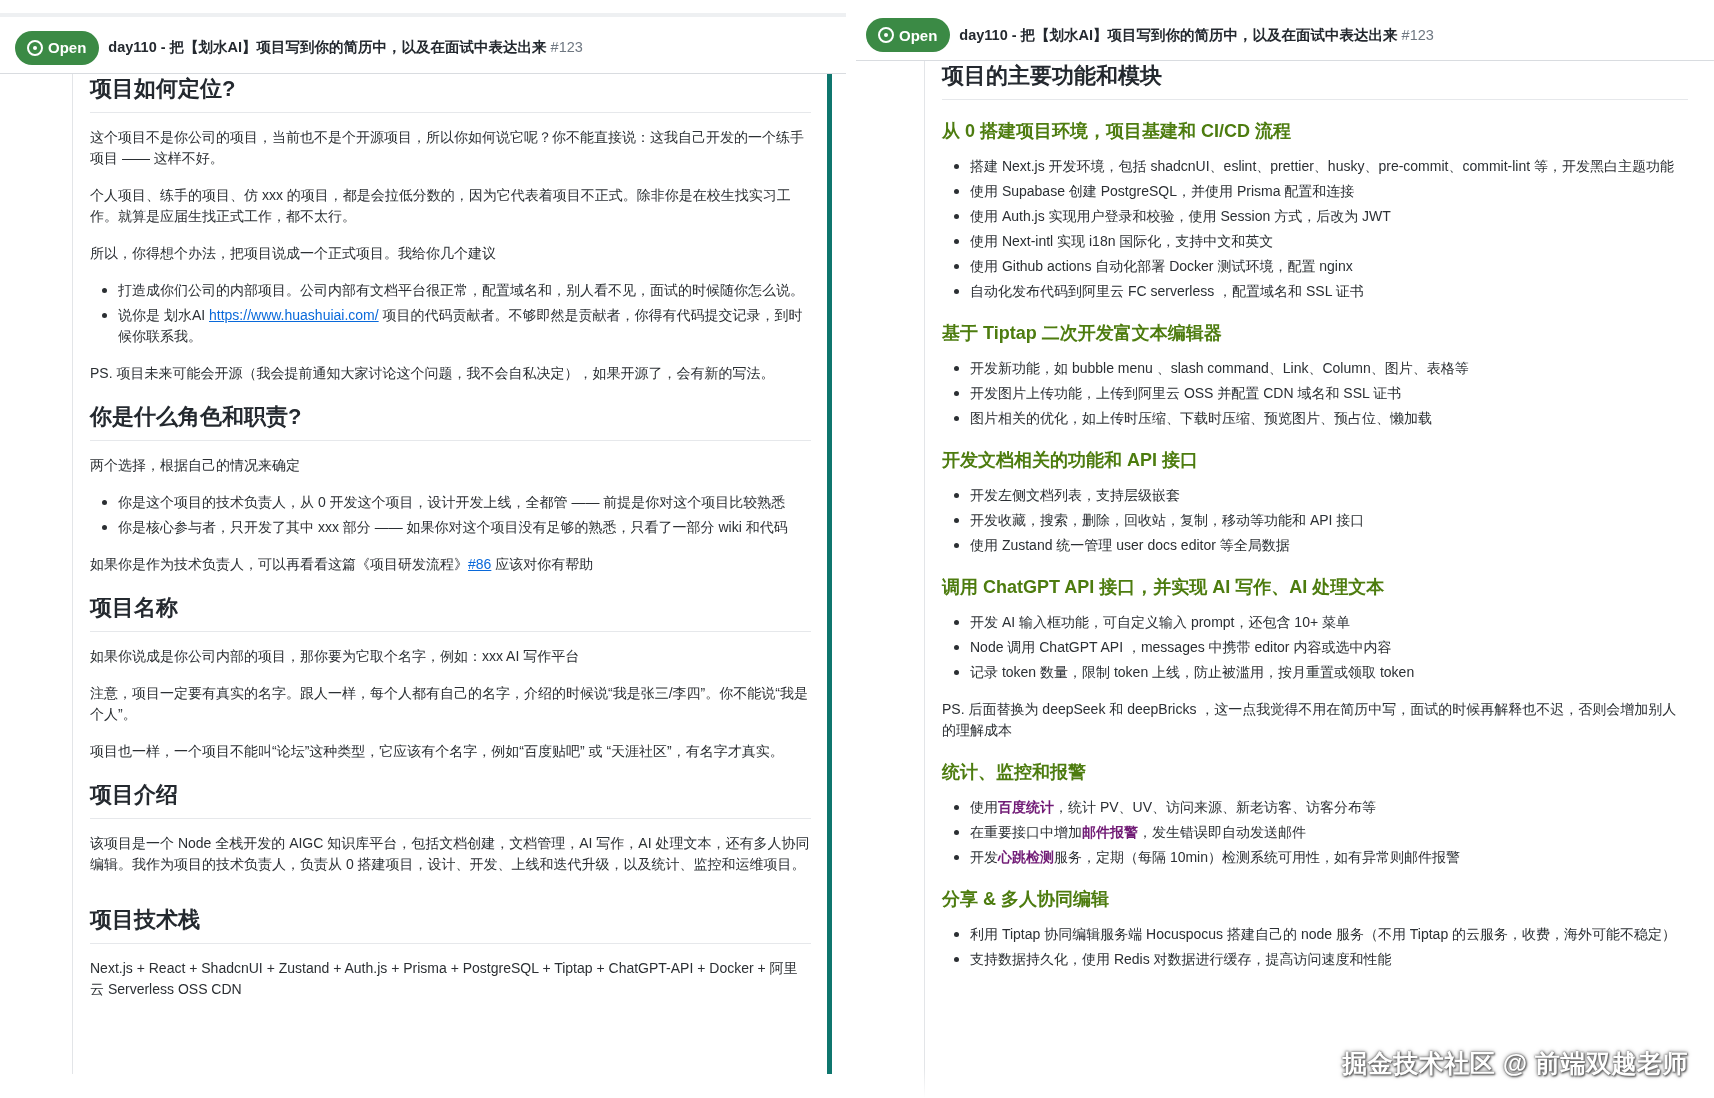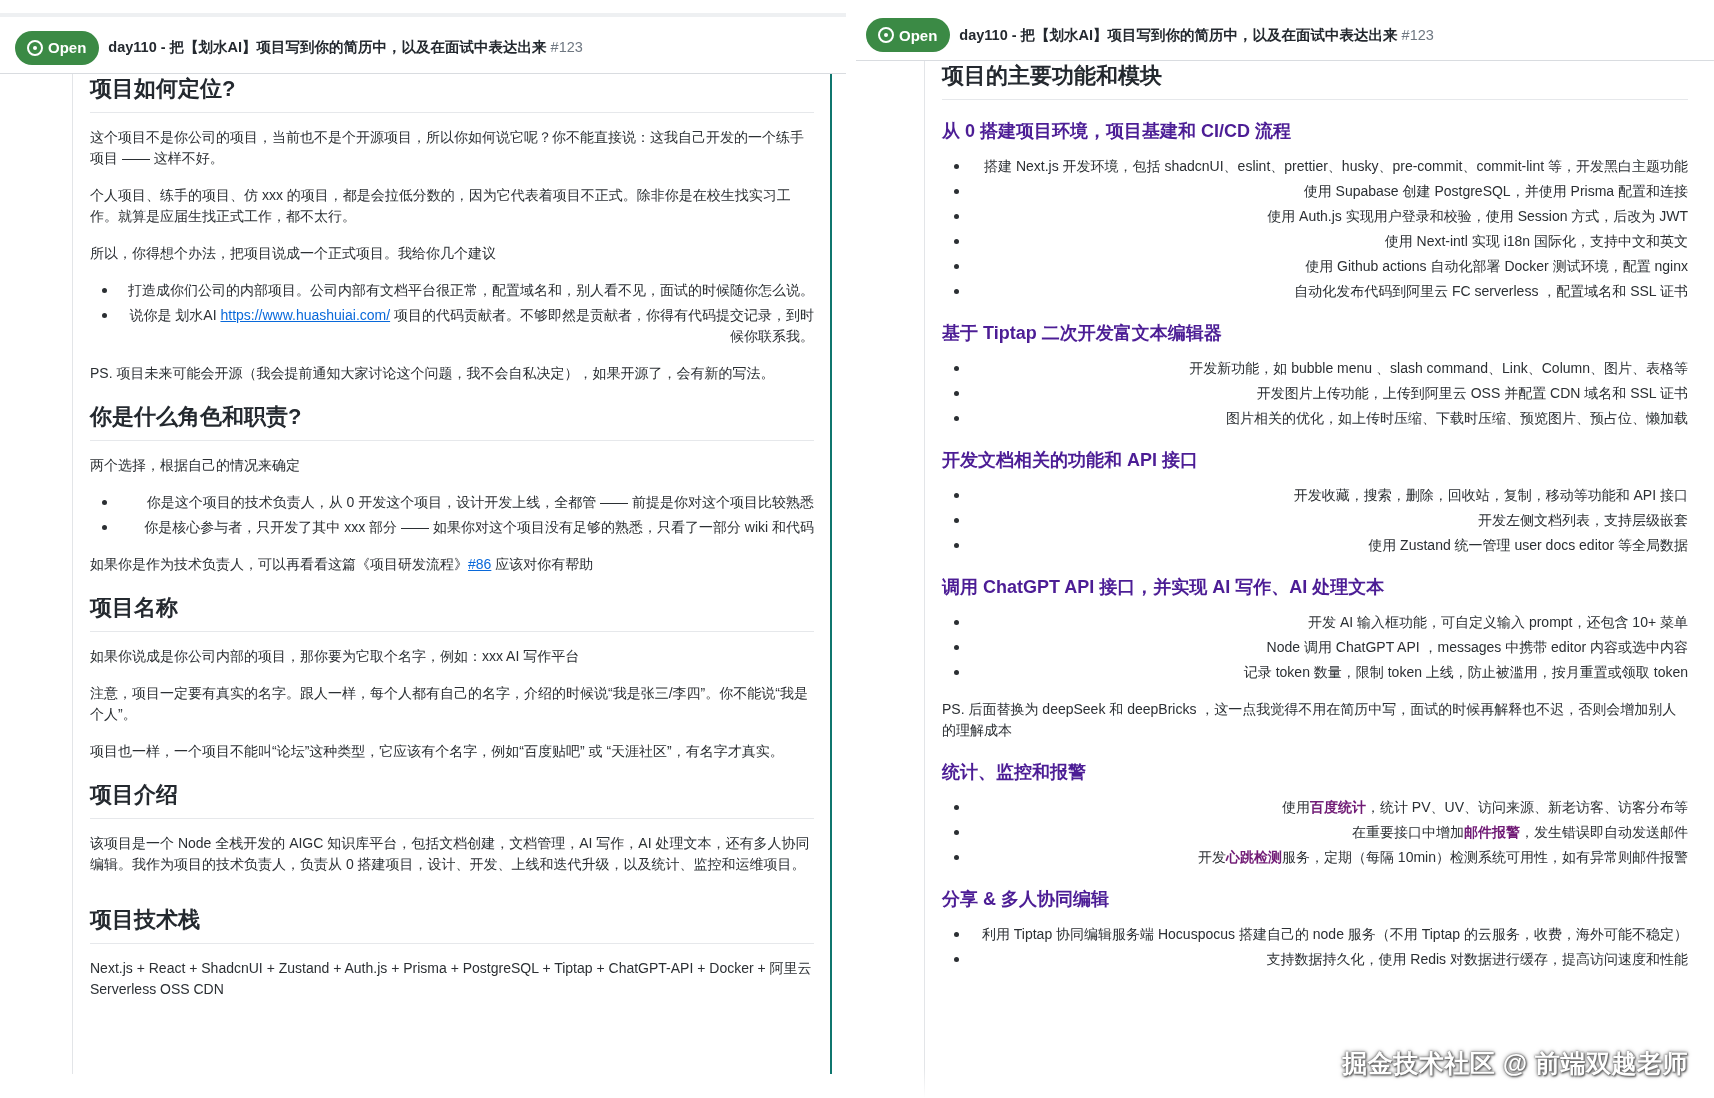--- a/index.html
+++ b/index.html
@@ -16,27 +16,27 @@
   .panel.left .header { top: 22px; height: 52px; padding-left: 15px; }
   .panel.right .header { top: 10px; height: 51px; padding-left: 10px; }
 
   .open-badge { display: inline-flex; align-items: center; gap: 5px; background: #3b8a45; color: #fff; border-radius: 18px; height: 34px; padding: 0 13px 0 12px; font-size: 15px; font-weight: bold; }
   .open-icon { width: 16px; height: 16px; border: 2px solid #fff; border-radius: 50%; position: relative; display: inline-block; }
   .open-icon::after { content: ""; position: absolute; left: 4px; top: 4px; width: 4px; height: 4px; background: #fff; border-radius: 50%; }
   .issue-title { margin-left: 9px; font-size: 14.5px; font-weight: bold; color: #24292f; }
   .issue-num { font-weight: normal; color: #6e7781; margin-left: 4px; }
 
   .content { position: absolute; border-left: 1px solid #e3e5e8; }
-  .panel.left .content { left: 72px; top: 74px; right: 14px; bottom: 24px; border-right: 2px solid #0f766e; padding: 0 16px 0 17px; }
+  .panel.left .content { left: 72px; top: 74px; right: 14px; bottom: 24px; border-right: 5px solid #0f766e; padding: 0 16px 0 17px; }
   .panel.right .content { left: 68px; top: 61px; right: 10px; bottom: 0; padding: 0 16px 0 17px; }
 
   h2.sec { font-size: 22px; font-weight: bold; color: #24292f; padding-bottom: 8px; border-bottom: 1px solid #e6e8eb; margin-bottom: 14px; line-height: 30px; }
-  h3.sub { font-size: 18px; font-weight: bold; color: #4c1d95; line-height: 26px; margin: 18px 0 12px; }
+  h3.sub { font-size: 18px; font-weight: bold; color: #4d7c0f; line-height: 26px; margin: 18px 0 12px; }
   p.para { font-size: 14px; line-height: 21px; color: #2b2f33; margin-bottom: 16px; }
-  ul.list { list-style: none; margin: 6px 0 16px 0; padding-left: 28px; text-align: right; }
+  ul.list { list-style: none; margin: 6px 0 16px 0; padding-left: 28px; }
   ul.list li { position: relative; font-size: 14px; line-height: 21px; color: #2b2f33; margin-bottom: 4px; }
   ul.list li::before { content: ""; position: absolute; left: -16px; top: 8px; width: 5px; height: 5px; border-radius: 50%; background: #2b2f33; }
   a.link { color: #0969da; text-decoration: underline; }
   b.strong { font-weight: bold; color: #701a75; }
 
   .watermark { position: absolute; right: 26px; bottom: 18px; font-size: 25px; color: #ffffff; font-weight: bold; text-shadow: 0 0 2px #555, 0 0 4px #777, 1px 1px 2px #444; letter-spacing: 0.5px; padding-left: 36px; }
   .fade-bottom { position: absolute; left: 0; right: 0; bottom: 0; height: 30px; background: linear-gradient(to bottom, rgba(255,255,255,0), #fff); }
 </style>
 </head>
 <body>
@@ -111,22 +111,22 @@
 
     <h3 class="sub">基于 Tiptap 二次开发富文本编辑器</h3>
     <ul class="list">
       <li>开发新功能，如 bubble menu 、slash command、Link、Column、图片、表格等</li>
       <li>开发图片上传功能，上传到阿里云 OSS 并配置 CDN 域名和 SSL 证书</li>
       <li>图片相关的优化，如上传时压缩、下载时压缩、预览图片、预占位、懒加载</li>
     </ul>
 
     <h3 class="sub">开发文档相关的功能和 API 接口</h3>
     <ul class="list">
+      <li>开发左侧文档列表，支持层级嵌套</li>
       <li>开发收藏，搜索，删除，回收站，复制，移动等功能和 API 接口</li>
-      <li>开发左侧文档列表，支持层级嵌套</li>
       <li>使用 Zustand 统一管理 user docs editor 等全局数据</li>
     </ul>
 
     <h3 class="sub">调用 ChatGPT API 接口，并实现 AI 写作、AI 处理文本</h3>
     <ul class="list">
       <li>开发 AI 输入框功能，可自定义输入 prompt，还包含 10+ 菜单</li>
       <li>Node 调用 ChatGPT API ，messages 中携带 editor 内容或选中内容</li>
       <li>记录 token 数量，限制 token 上线，防止被滥用，按月重置或领取 token</li>
     </ul>
     <p class="para">PS. 后面替换为 deepSeek 和 deepBricks ，这一点我觉得不用在简历中写，面试的时候再解释也不迟，否则会增加别人的理解成本</p>

